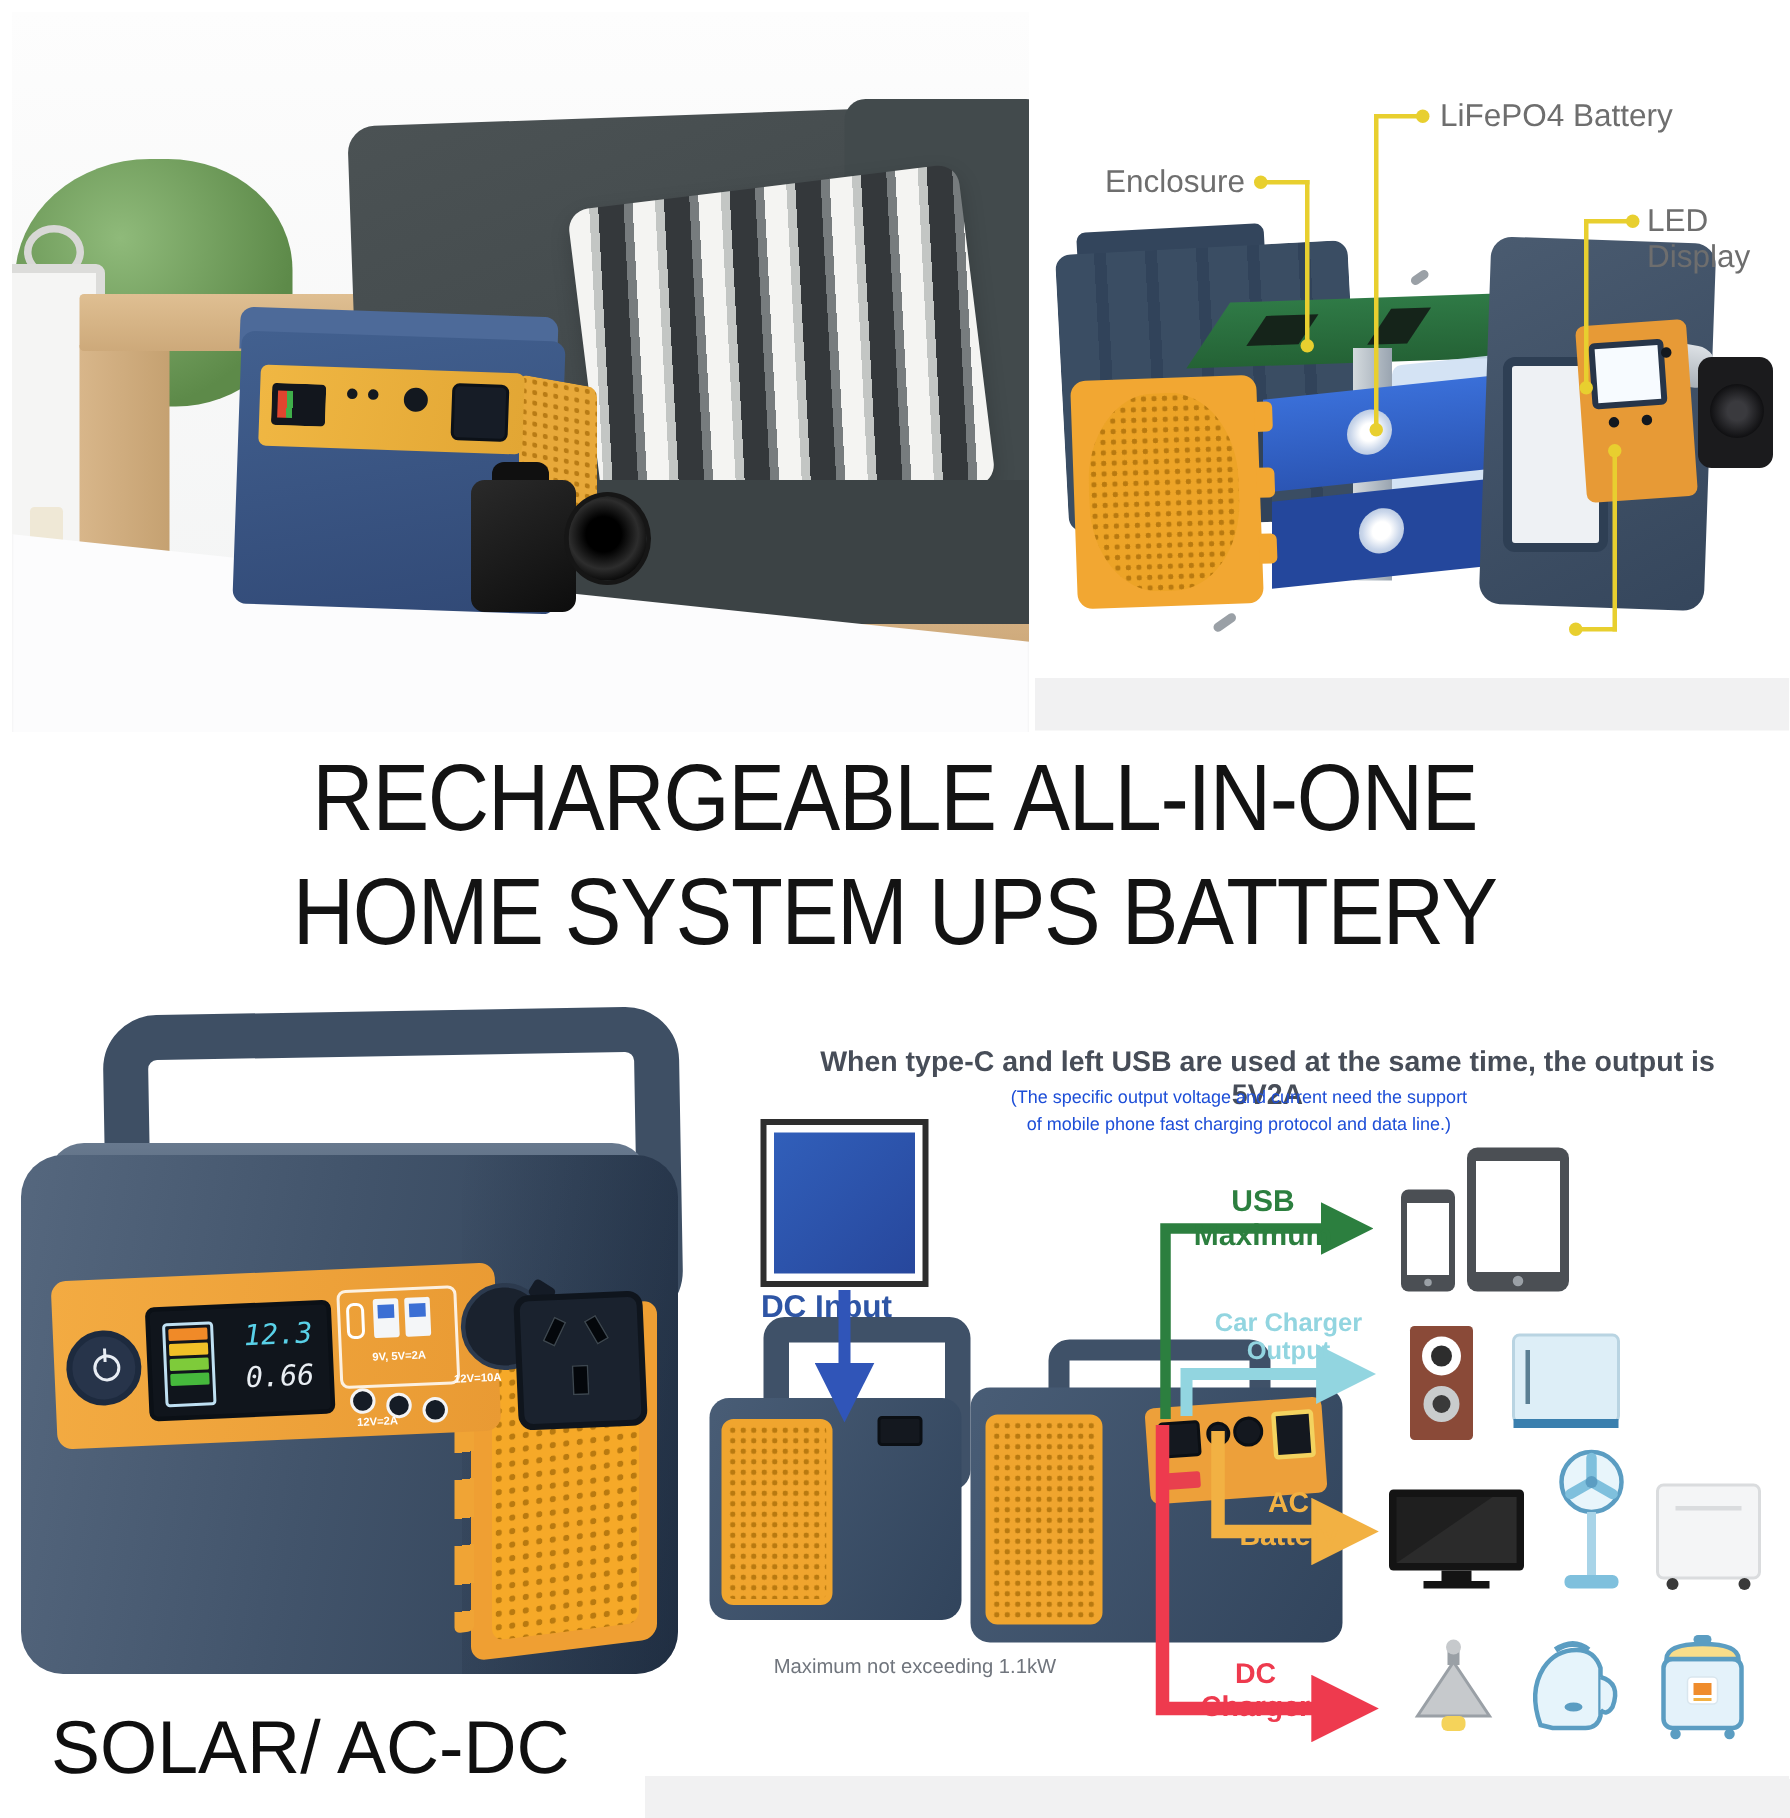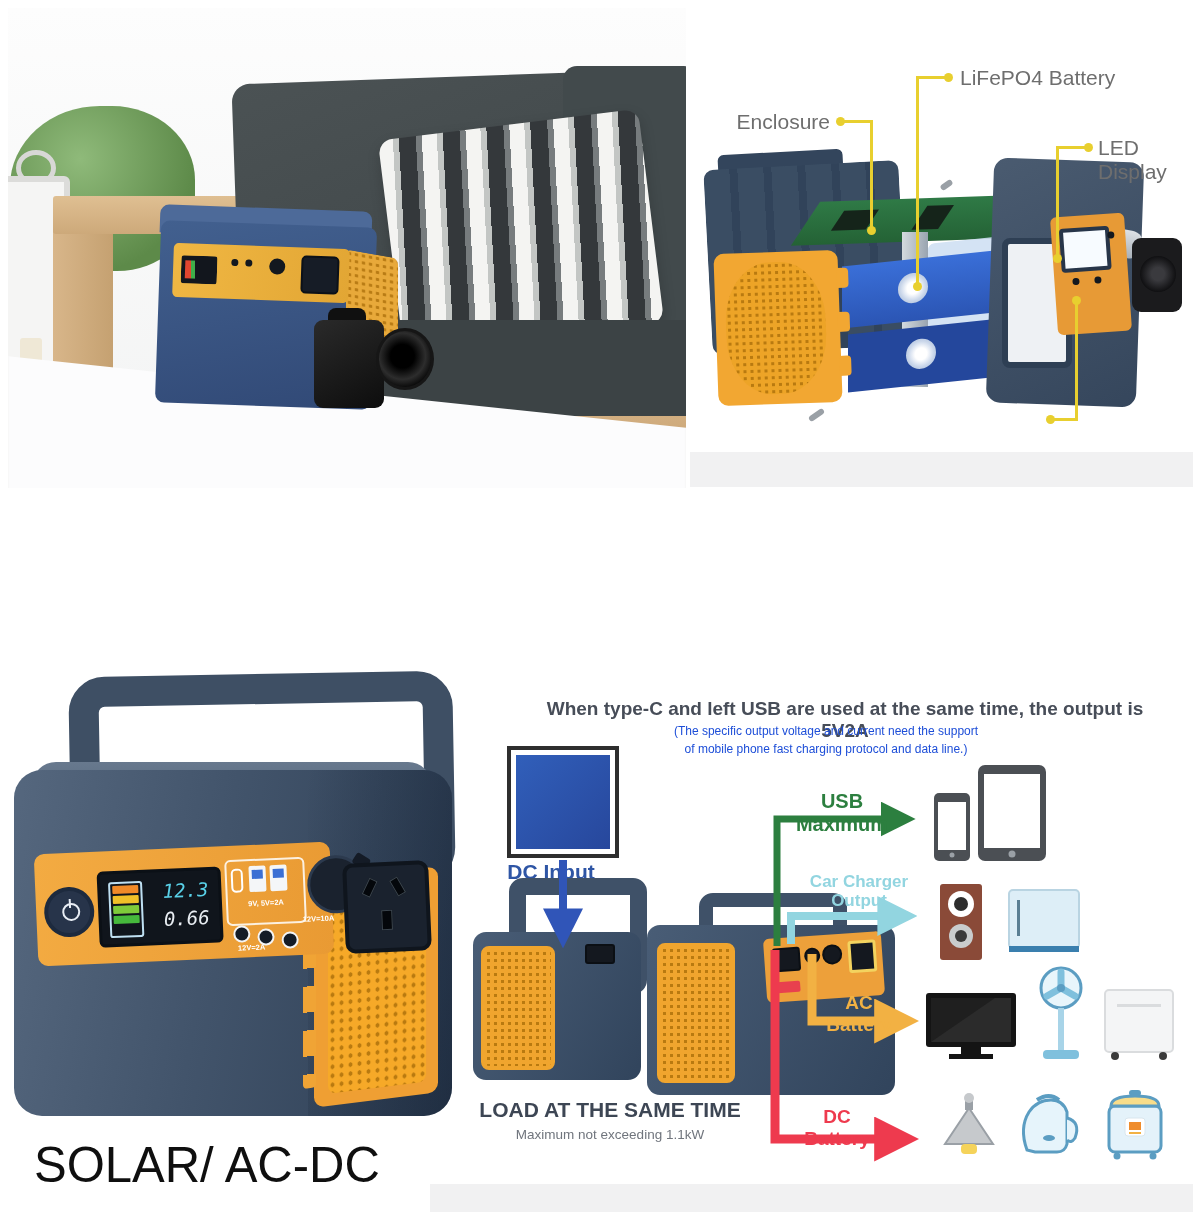--- a/index.html
+++ b/index.html
@@ -227,20 +227,24 @@
     <div class="abs c-dot" style="left:363px;top:254px;"></div>
 
     <div class="abs c-dot" style="left:356px;top:415px;"></div>
     <div class="abs c-line" style="left:362px;top:418px;width:26px;height:3px;"></div>
     <div class="abs c-line" style="left:385px;top:302px;width:3px;height:119px;"></div>
     <div class="abs c-dot" style="left:382px;top:296px;"></div>
 
     <div class="abs gray-band-tr"></div>
   </section>
 
+  <section class="abs headline">
+    <div>RECHARGEABLE ALL-IN-ONE</div>
+    <div>HOME SYSTEM UPS BATTERY</div>
+  </section>
 
   <section class="abs product">
     <div class="abs handle"></div>
     <div class="abs p-top"></div>
     <div class="abs p-body"></div>
     <div class="abs p-shade"></div>
     <div class="abs p-vent">
       <div class="abs p-vent-mesh"></div>
       <div class="abs p-vent-tabs"></div>
     </div>
@@ -328,21 +332,21 @@
       <path d="M108,172 L108,246" stroke="#3055b8" stroke-width="8" fill="none" marker-end="url(#ah-blue)"></path>
       <path d="M322,258 L322,131 L448,131" stroke="#2c7f3f" stroke-width="7" fill="none" marker-end="url(#ah-green)"></path>
       <path d="M336,256 L336,228 L448,228" stroke="#92d5e0" stroke-width="8" fill="none" marker-end="url(#ah-cyan)"></path>
       <path d="M357,266 L357,333 L448,333" stroke="#f2b143" stroke-width="9" fill="none" marker-end="url(#ah-yellow)"></path>
       <path d="M320,262 L320,451 L448,451" stroke="#ee3a4e" stroke-width="9" fill="none" marker-end="url(#ah-red)"></path>
     </svg>
 
     <div class="abs lab" style="left:322px;top:102px;width:130px;font-size:20px;color:#2c7f3f;z-index:6;">USB Maximum</div>
     <div class="abs lab" style="left:352px;top:184px;width:104px;font-size:17px;line-height:19px;color:#92d5e0;z-index:6;">Car Charger Output</div>
     <div class="abs lab" style="left:356px;top:304px;width:96px;font-size:19px;color:#f2b143;z-index:6;">AC Battery</div>
-    <div class="abs lab" style="left:334px;top:418px;width:96px;font-size:19px;color:#ee3a4e;z-index:6;">DC Battery</div>
+    <div class="abs lab" style="left:334px;top:418px;width:96px;font-size:19px;color:#ee3a4e;z-index:6;">DC Charger</div>
 
     <svg class="dev" style="left:478px;top:104px;" width="38" height="70" viewBox="0 0 38 70">
       <rect x="1" y="1" width="36" height="68" rx="5" fill="#4b4f54"></rect>
         <rect x="5" y="10" width="28" height="48" fill="#fff"></rect>
         <circle cx="19" cy="63" r="2.5" fill="#9aa0a6"></circle>
     </svg>
     <svg class="dev" style="left:522px;top:76px;" width="70" height="98" viewBox="0 0 70 98">
       <rect x="1" y="1" width="68" height="96" rx="7" fill="#4b4f54"></rect>
         <rect x="7" y="10" width="56" height="74" fill="#fff"></rect>
         <circle cx="35" cy="90" r="3.5" fill="#9aa0a6"></circle>
@@ -396,19 +400,18 @@
       <path d="M8,18 Q8,8 32,8 Q56,8 56,18 Z" fill="#f8dd8a" stroke="#5b9dc2" stroke-width="3"></path>
       <rect x="26" y="2" width="12" height="6" rx="3" fill="#5b9dc2"></rect>
       <rect x="22" y="30" width="20" height="18" rx="3" fill="#fff" stroke="#d9e6ee"></rect>
       <rect x="26" y="34" width="12" height="8" fill="#ef8c2c"></rect>
         <rect x="26" y="44" width="12" height="2" fill="#f2b143"></rect>
       <circle cx="14" cy="68" r="3.5" fill="#5b9dc2"></circle>
         <circle cx="50" cy="68" r="3.5" fill="#5b9dc2"></circle>
     </svg>
 
     <div class="abs fineprint">
-      <div class="f1">LOAD AT THE SAME TIME</div>
       <div class="f2">Maximum not exceeding 1.1kW</div>
     </div>
   </section>
 
   <div class="abs gray-band-b"></div>
 </div>
 
 </body></html>

